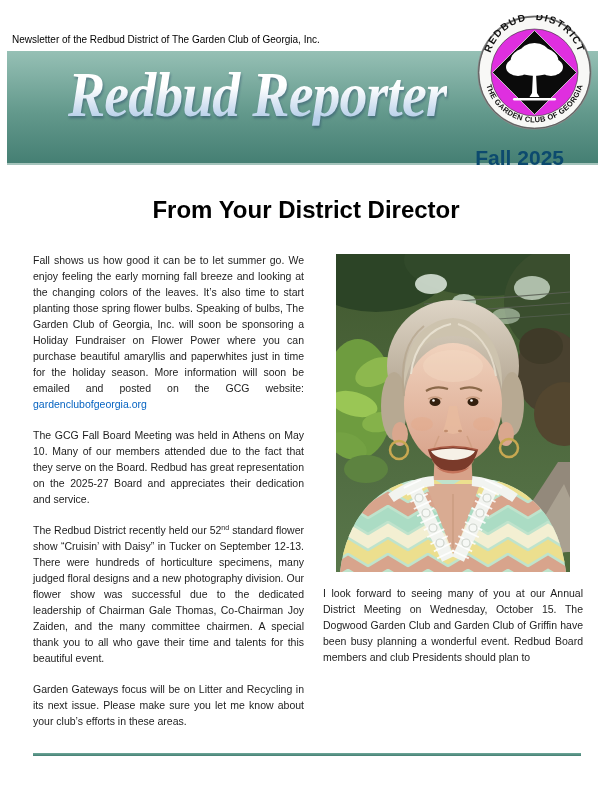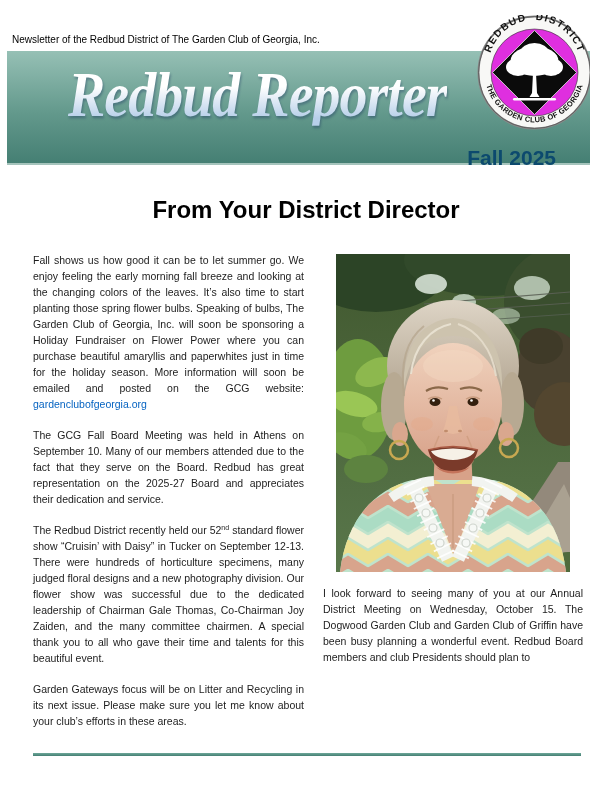--- a/index.html
+++ b/index.html
@@ -1,18 +1,18 @@
 <!DOCTYPE html>
 <html><head>
 <meta charset="utf-8">
 <style>
   html,body { margin:0; padding:0; background:#ffffff; }
   .page {
     position:relative; width:590px; height:792px; background:#ffffff;
-    font-family:"Liberation Sans", sans-serif; color:#1c1c1c; overflow:hidden;
+    font-family:"Liberation Sans", sans-serif; color:#1c1c1c; overflow:hidden;padding-left:8px;
   }
   .tagline {
     position:absolute; left:12px; top:34px; font-size:10px; color:#000;
   }
   .banner {
     position:absolute; left:7px; top:51px; width:599px; height:112px;
     background:linear-gradient(180deg,#96c0b5 0%, #63998c 55%, #457f73 100%);
     border-bottom:2px solid #a5c4bc;
   }
   .masthead-title {
@@ -83,21 +83,21 @@
     <text font-size="7.5" font-weight="bold" font-family="Liberation Sans, sans-serif" letter-spacing="0.3" fill="#111111">
       <textPath href="#arcBot" xlink:href="#arcBot" startOffset="50%" text-anchor="middle">THE GARDEN CLUB OF GEORGIA</textPath>
     </text>
   </svg>
 
   <div class="article-heading">From Your District Director</div>
 
   <div class="col col-left">
     <p><span>Fall shows us how good it can be to let summer go. We enjoy feeling the early morning fall breeze and looking at the changing colors of the leaves. It’s also time to start planting those spring flower bulbs. Speaking of bulbs, The Garden Club of Georgia, Inc. will soon be sponsoring a Holiday Fundraiser on Flower Power where you can purchase beautiful amaryllis and paperwhites just in time for the holiday season. More information will soon be emailed and posted on the GCG website:</span>
       <a class="link">gardenclubofgeorgia.org</a></p>
-    <p>The GCG Fall Board Meeting was held in Athens on September 10. Many of our members attended due to the fact that they serve on the Board.  Redbud has great representation on the 2025-27 Board and appreciates their dedication and service.</p>
+    <p>The GCG Fall Board Meeting was held in Athens on May 10. Many of our members attended due to the fact that they serve on the Board.  Redbud has great representation on the 2025-27 Board and appreciates their dedication and service.</p>
     <p><span>The Redbud District recently held our 52</span><sup class="ord">nd</sup><span> standard flower show “Cruisin’ with Daisy” in Tucker on September 12-13. There were hundreds of horticulture specimens, many judged floral designs and a new photography division. Our flower show was successful due to the dedicated leadership of Chairman Gale Thomas, Co-Chairman Joy Zaiden, and the many committee chairmen. A special thank you to all who gave their time and talents for this beautiful event.</span></p>
     <p><span class="ital">Garden Gateways</span><span> focus will be on Litter and Recycling in its next issue. Please make sure you let me know about your club’s efforts in these areas.</span></p>
   </div>
 
   <div class="col col-right">
 
     <svg class="photo" viewBox="0 0 234 318" role="img" aria-label="Outdoor portrait of the District Director">
       <defs>
         <linearGradient id="bgG" x1="0" y1="0" x2="0" y2="1">
           <stop offset="0" stop-color="#41582f"></stop>

